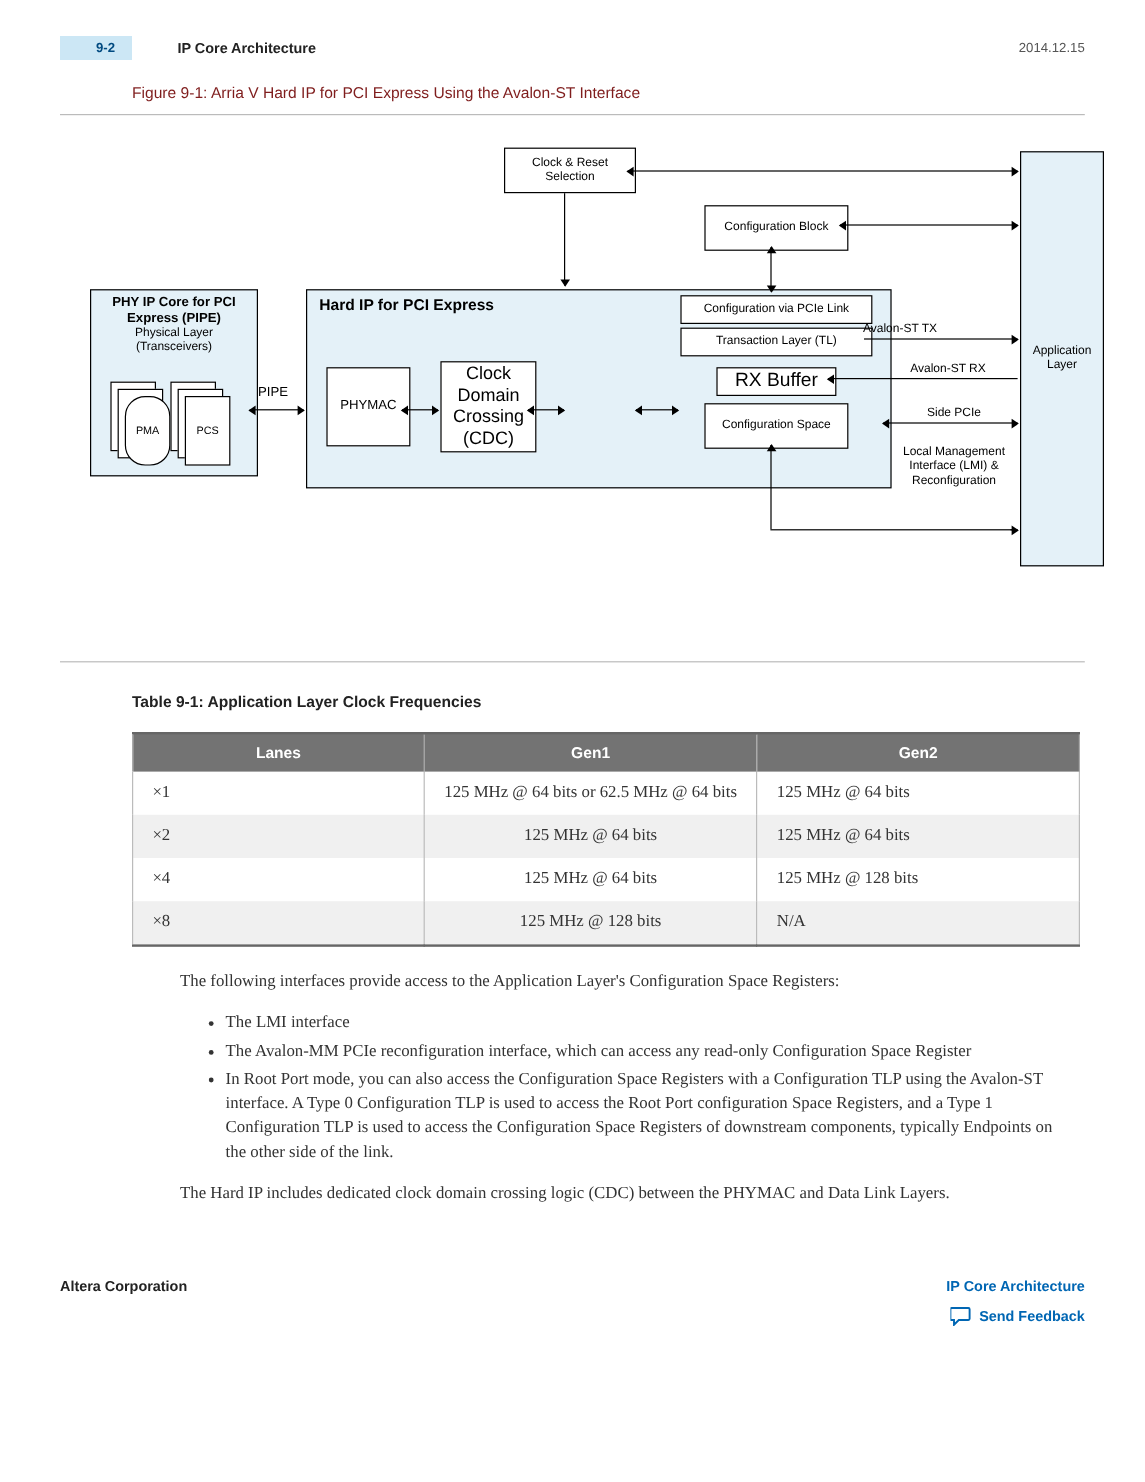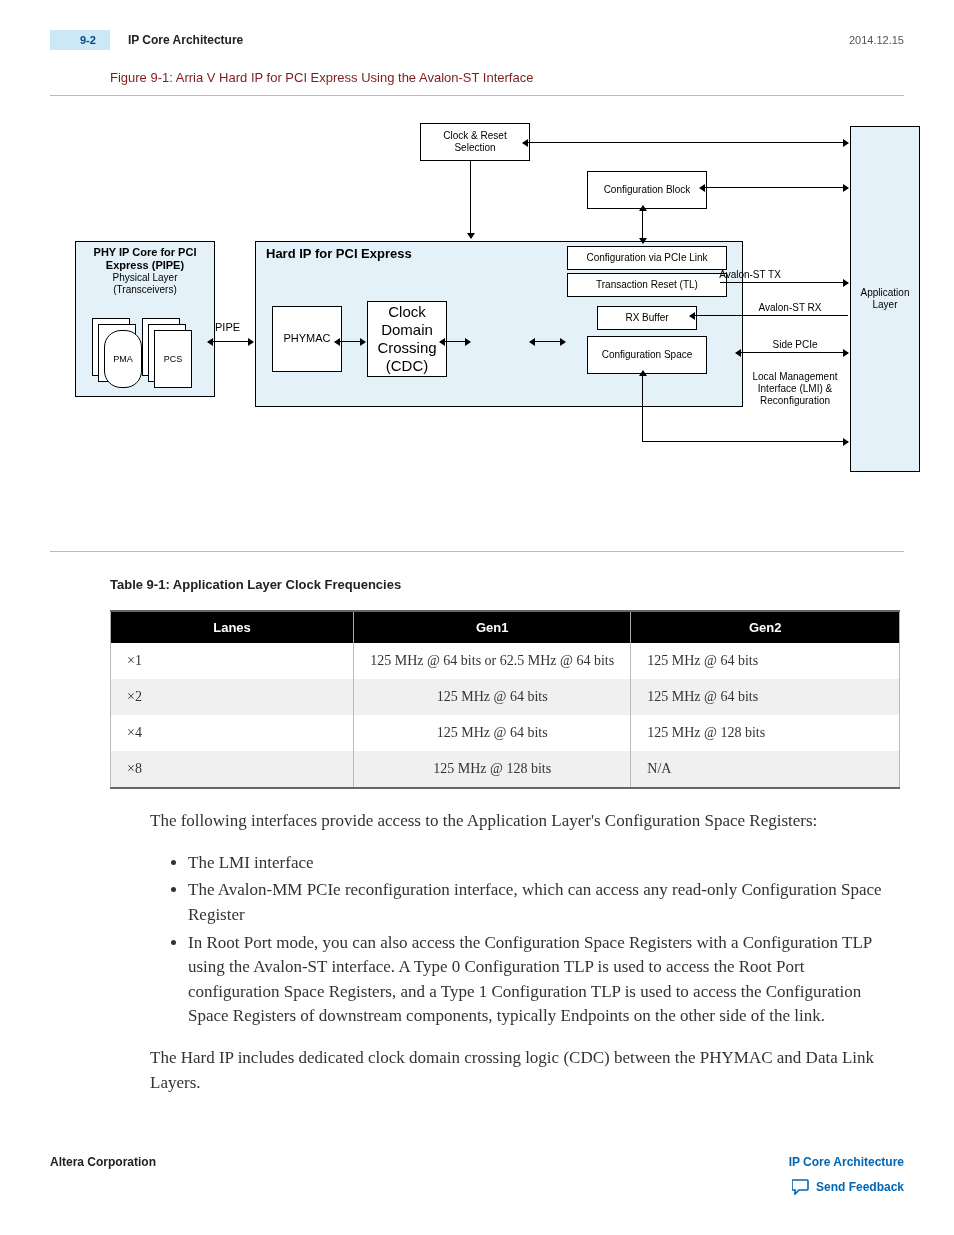--- a/index.html
+++ b/index.html
@@ -10,20 +10,21 @@
     background: #fff;
     width: 954px;
   }
   .page {
     padding: 30px 50px 40px 50px;
   }
   .header {
     display: flex;
     align-items: center;
     margin-bottom: 20px;
+    gap: 20px;
   }
   .page-num-box {
     background: #cce7f5;
     padding: 4px 14px 4px 30px;
     font-family: Arial, Helvetica, sans-serif;
     font-size: 11px;
     font-weight: bold;
     color: #004a80;
   }
   .section-title-top {
@@ -64,21 +65,21 @@
   }
   table.freq {
     margin-left: 60px;
     width: 790px;
     border-collapse: collapse;
     border-top: 2px solid #666;
     border-bottom: 2px solid #666;
     font-family: Georgia, 'Times New Roman', serif;
   }
   table.freq th {
-    background: #000000;
+    background: #737373;
     color: #fff;
     font-family: Arial, Helvetica, sans-serif;
     font-size: 13px;
     font-weight: bold;
     padding: 8px 12px;
     border-left: 1px solid #aaa;
     border-right: 1px solid #aaa;
   }
   table.freq td {
     padding: 10px 16px;
@@ -88,21 +89,21 @@
   }
   table.freq tr.alt td {
     background: #f0f0f0;
   }
   table.freq td.c1 { text-align: left; width: 240px;}
   table.freq td.c2 { text-align: center; width: 280px;}
   table.freq td.c3 { text-align: left; width: 270px;}
   .body-text {
     margin: 20px 0 0 100px;
     width: 740px;
-    font-size: 17px;
+    font-size: 14px;
     line-height: 1.45;
   }
   .body-text ul {
     margin: 10px 0 10px 20px;
     padding-left: 18px;
   }
   .body-text li {
     margin: 3px 0;
   }
   .footer {
@@ -252,22 +253,22 @@
 
       <div class="box" style="left:222px; top:185px; width:60px; height:60px;">PHYMAC</div>
       <div class="arrow-h both" style="left:285px; top:220px; width:30px;"></div>
 
       <div class="box" style="left:317px; top:180px; width:70px; height:70px; font-size:15px;">Clock Domain Crossing (CDC)</div>
       <div class="arrow-h both" style="left:390px; top:220px; width:30px;"></div>
 
       <div class="arrow-h both" style="left:480px; top:220px; width:35px;"></div>
 
       <div class="box" style="left:517px; top:125px; width:150px; height:18px; font-size:10px;">Configuration via PCIe Link</div>
-      <div class="box" style="left:517px; top:152px; width:150px; height:18px; font-size:10px;">Transaction Reset (TL)</div>
-      <div class="box" style="left:547px; top:185px; width:90px; height:18px; font-size:10px;">RX Buffer</div>
+      <div class="box" style="left:517px; top:152px; width:150px; height:18px; font-size:10px;">Transaction Layer (TL)</div>
+      <div class="box" style="left:547px; top:185px; width:90px; height:18px; font-size:16px;">RX Buffer</div>
       <div class="box" style="left:537px; top:215px; width:110px; height:32px; font-size:10px;">Configuration Space</div>
 
       <div class="box" style="left:370px; top:2px; width:100px; height:32px; font-size:10px;">Clock &amp; Reset Selection</div>
       <div class="arrow-h both" style="left:473px; top:21px; width:325px;"></div>
       <div class="arrow-v down" style="left:420px; top:40px; height:77px;"></div>
 
       <div class="box" style="left:537px; top:50px; width:110px; height:32px; font-size:10px;">Configuration Block</div>
       <div class="arrow-v both" style="left:592px; top:85px; height:37px;"></div>
       <div class="arrow-h both" style="left:650px; top:66px; width:148px;"></div>
 

